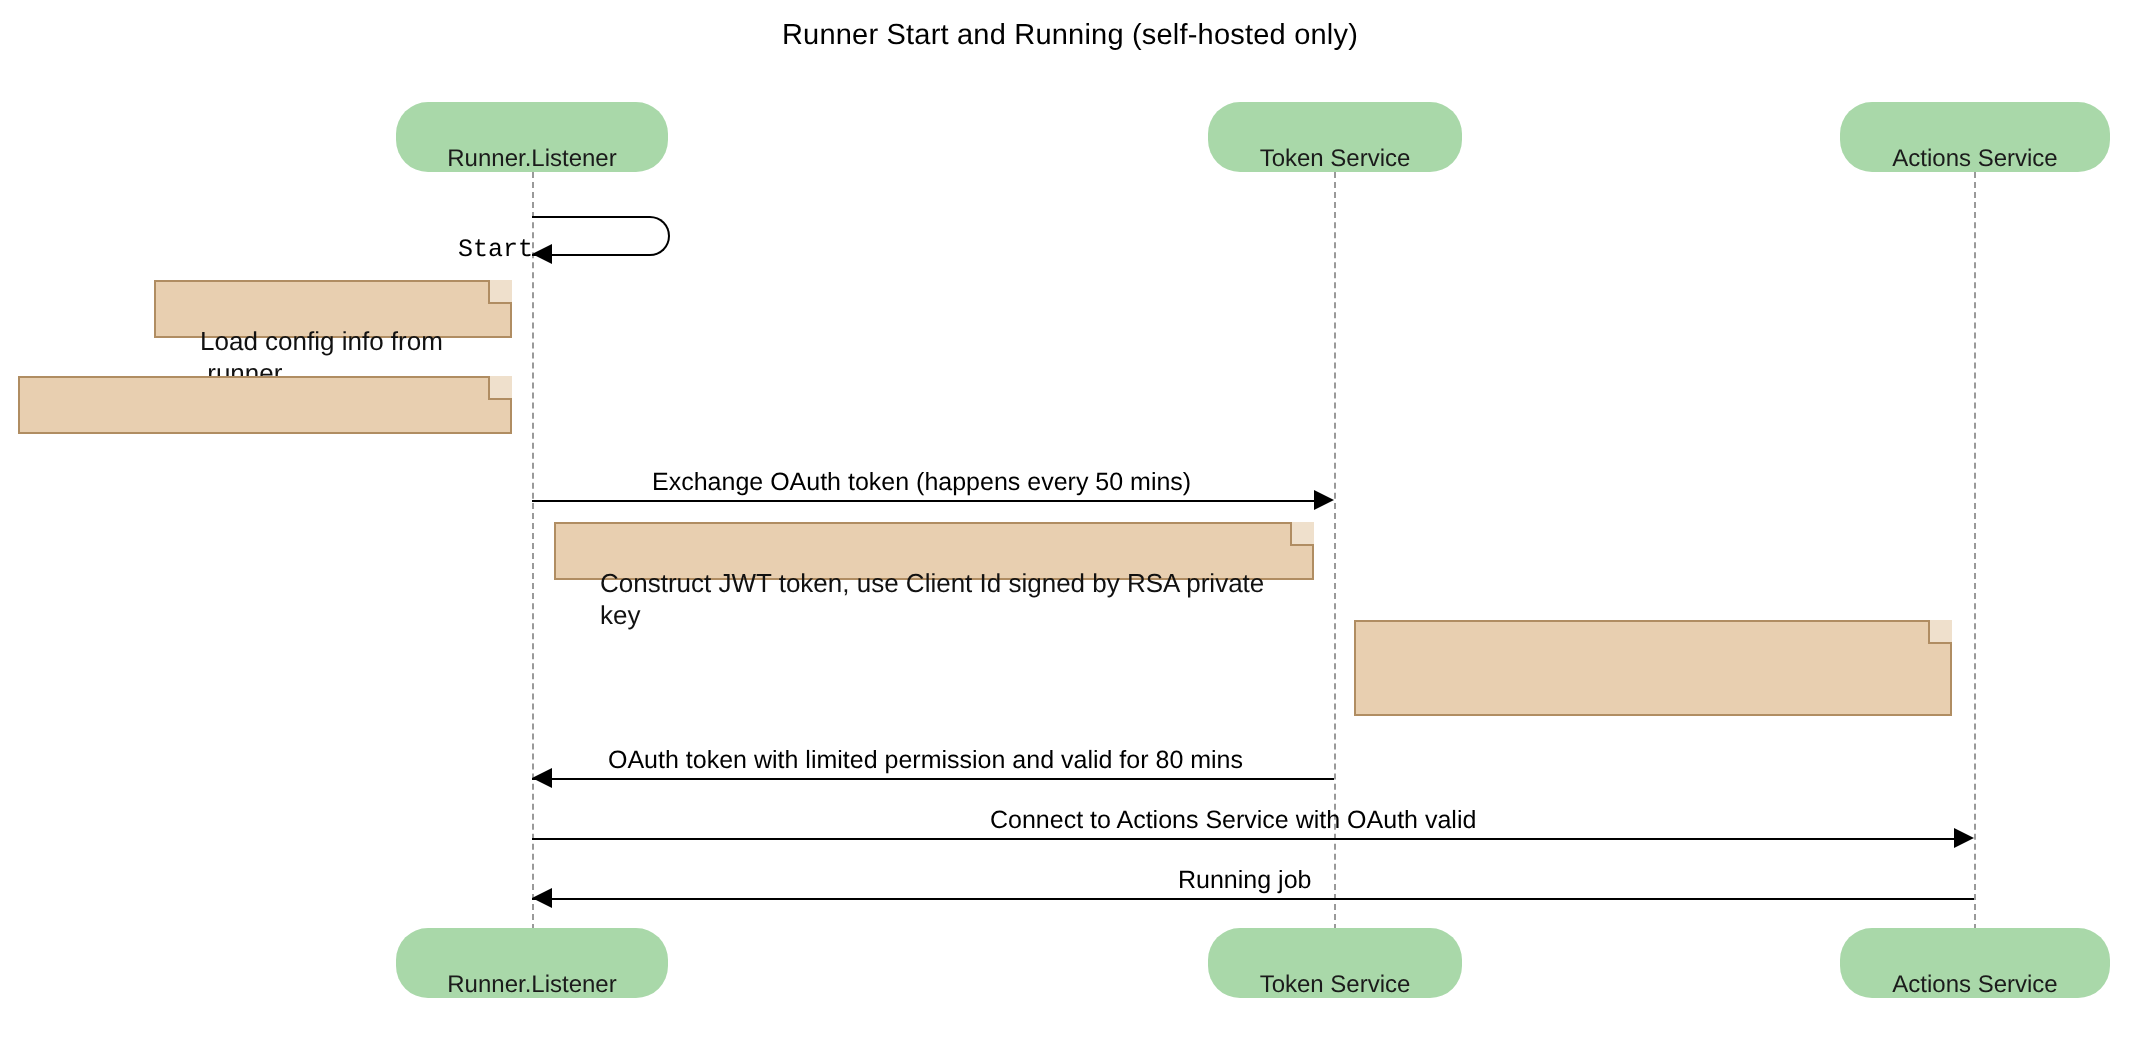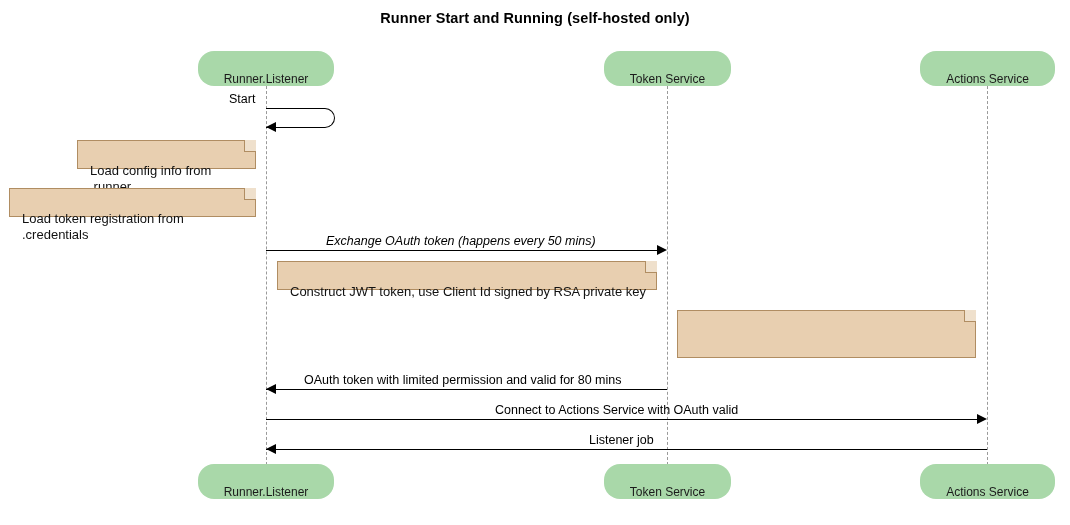--- a/index.html
+++ b/index.html
@@ -19,21 +19,21 @@
     width: 1070px;
     height: 525px;
   }
   .title {
     position: absolute;
     left: 0;
     top: 10px;
     width: 1070px;
     text-align: center;
     font-size: 14.5px;
-    font-weight: bold;
+    font-weight: normal;
     color: #000000;
     letter-spacing: 0.1px;
   }
   .lifeline {
     position: absolute;
     width: 0;
     border-left: 1px dashed #9a9a9a;
   }
   .participant {
     position: absolute;
@@ -47,21 +47,21 @@
     color: #1b1b1b;
     box-sizing: border-box;
   }
   .note {
     position: absolute;
     background: #e8cfb0;
     border: 1px solid #b08d62;
     box-sizing: border-box;
     font-size: 13px;
     color: #111111;
-    padding: 6px 10px 6px 12px;
+    padding: 6px 10px 6px 22px;
     line-height: 16px;
     white-space: pre-line;
   }
   .note .dogear {
     position: absolute;
     top: -1px;
     right: -1px;
     width: 11px;
     height: 11px;
     background: #efe0cc;
@@ -127,52 +127,51 @@
   <div class="participant" style="left:198px; top:464px; width:136px;">
     <span>Runner.Listener</span>
   </div>
   <div class="participant" style="left:604px; top:464px; width:127px;">
     <span>Token Service</span>
   </div>
   <div class="participant" style="left:920px; top:464px; width:135px;">
     <span>Actions Service</span>
   </div>
 
-  <div class="msg-label" style="left:229px; top:92px;">Start</div>
+  <div class="msg-label" style="left:229px; top:118px;font-family:Liberation Mono, monospace;">Start</div>
   <div class="selfloop" style="left:266px; top:108px; width:69px; height:20px;"></div>
   <div class="arrow-left" style="left:266px; top:122px;"></div>
 
   <div class="note" style="left:77px; top:140px; width:179px; height:29px;">
     <span>Load config info from .runner</span>
     <span class="dogear"></span>
   </div>
 
   <div class="note" style="left:9px; top:188px; width:247px; height:29px;">
-    <span>Load token registration from .credentials</span>
     <span class="dogear"></span>
   </div>
 
-  <div class="msg-label" style="left:326px; top:234px;font-style:italic;">Exchange OAuth token (happens every 50 mins)</div>
+  <div class="msg-label" style="left:326px; top:234px;">Exchange OAuth token (happens every 50 mins)</div>
   <div class="msg-line" style="left:266px; top:250px; width:391px;"></div>
   <div class="arrow-right" style="left:657px; top:245px;"></div>
 
   <div class="note" style="left:277px; top:261px; width:380px; height:29px;">
     <span>Construct JWT token, use Client Id signed by RSA private key</span>
     <span class="dogear"></span>
   </div>
 
   <div class="note" style="left:677px; top:310px; width:299px; height:48px;">
     <span class="dogear"></span>
   </div>
 
   <div class="msg-label" style="left:304px; top:373px;">OAuth token with limited permission and valid for 80 mins</div>
   <div class="msg-line" style="left:266px; top:389px; width:401px;"></div>
   <div class="arrow-left" style="left:266px; top:384px;"></div>
 
   <div class="msg-label" style="left:495px; top:403px;">Connect to Actions Service with OAuth valid</div>
   <div class="msg-line" style="left:266px; top:419px; width:711px;"></div>
   <div class="arrow-right" style="left:977px; top:414px;"></div>
 
-  <div class="msg-label" style="left:589px; top:433px;">Listener job</div>
+  <div class="msg-label" style="left:589px; top:433px;">Running job</div>
   <div class="msg-line" style="left:266px; top:449px; width:721px;"></div>
   <div class="arrow-left" style="left:266px; top:444px;"></div>
 
 </div>
 
 </body></html>

